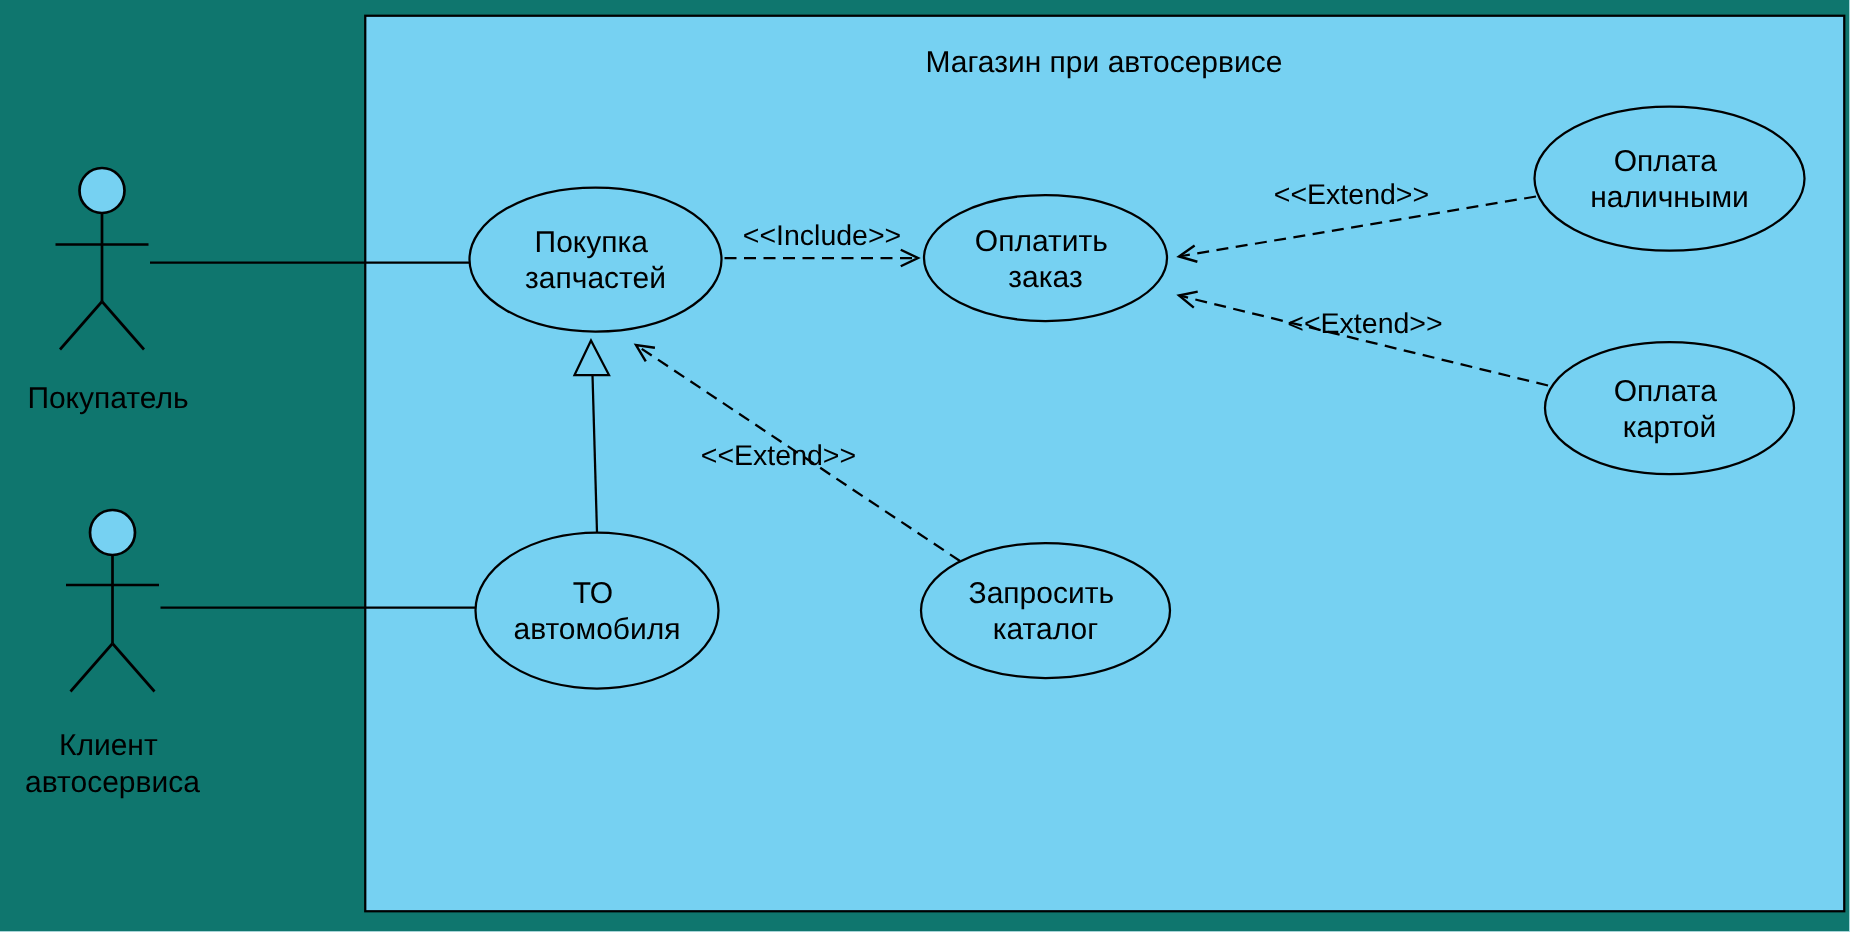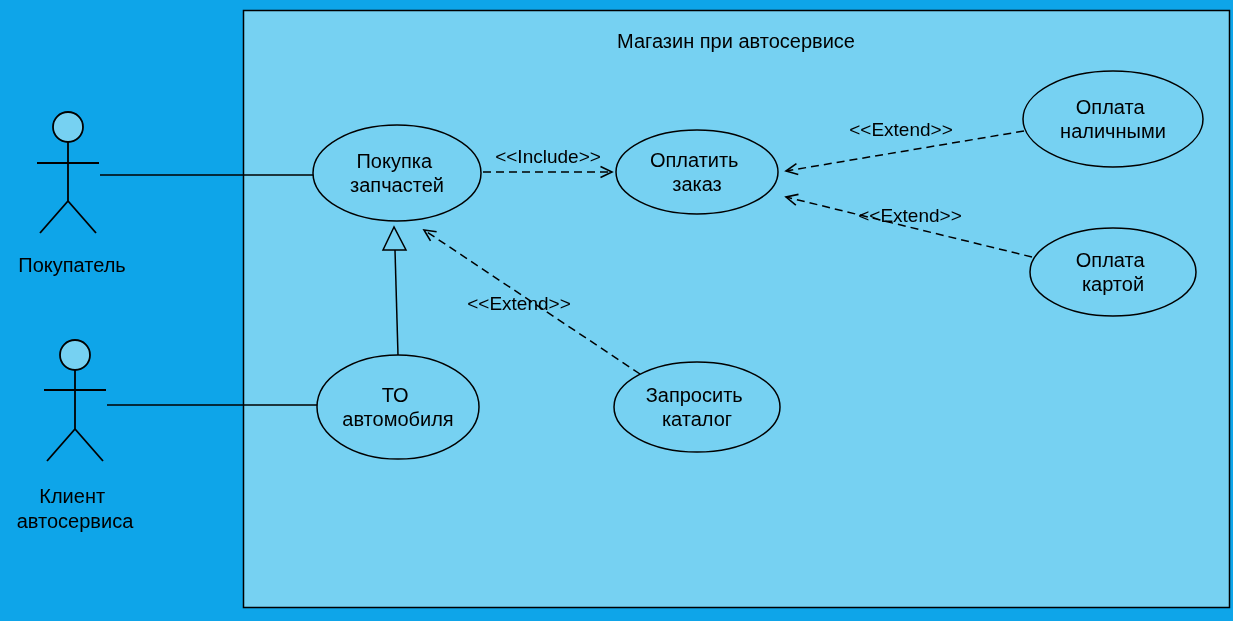--- a/index.html
+++ b/index.html
@@ -4,21 +4,21 @@
 <style>
   html, body {
     margin: 0;
     padding: 0;
     background: #ffffff;
   }
   .stage {
     position: relative;
     width: 1233px;
     height: 621px;
-    background: #0ea5e9;
+    background: #0f766e;
     font-family: "Liberation Sans", sans-serif;
     overflow: hidden;
   }
   svg { display: block; }
   text {
     font-family: "Liberation Sans", sans-serif;
     fill: #000000;
   }
   .title-label  { font-size: 20px; }
   .node-label   { font-size: 20px; }

